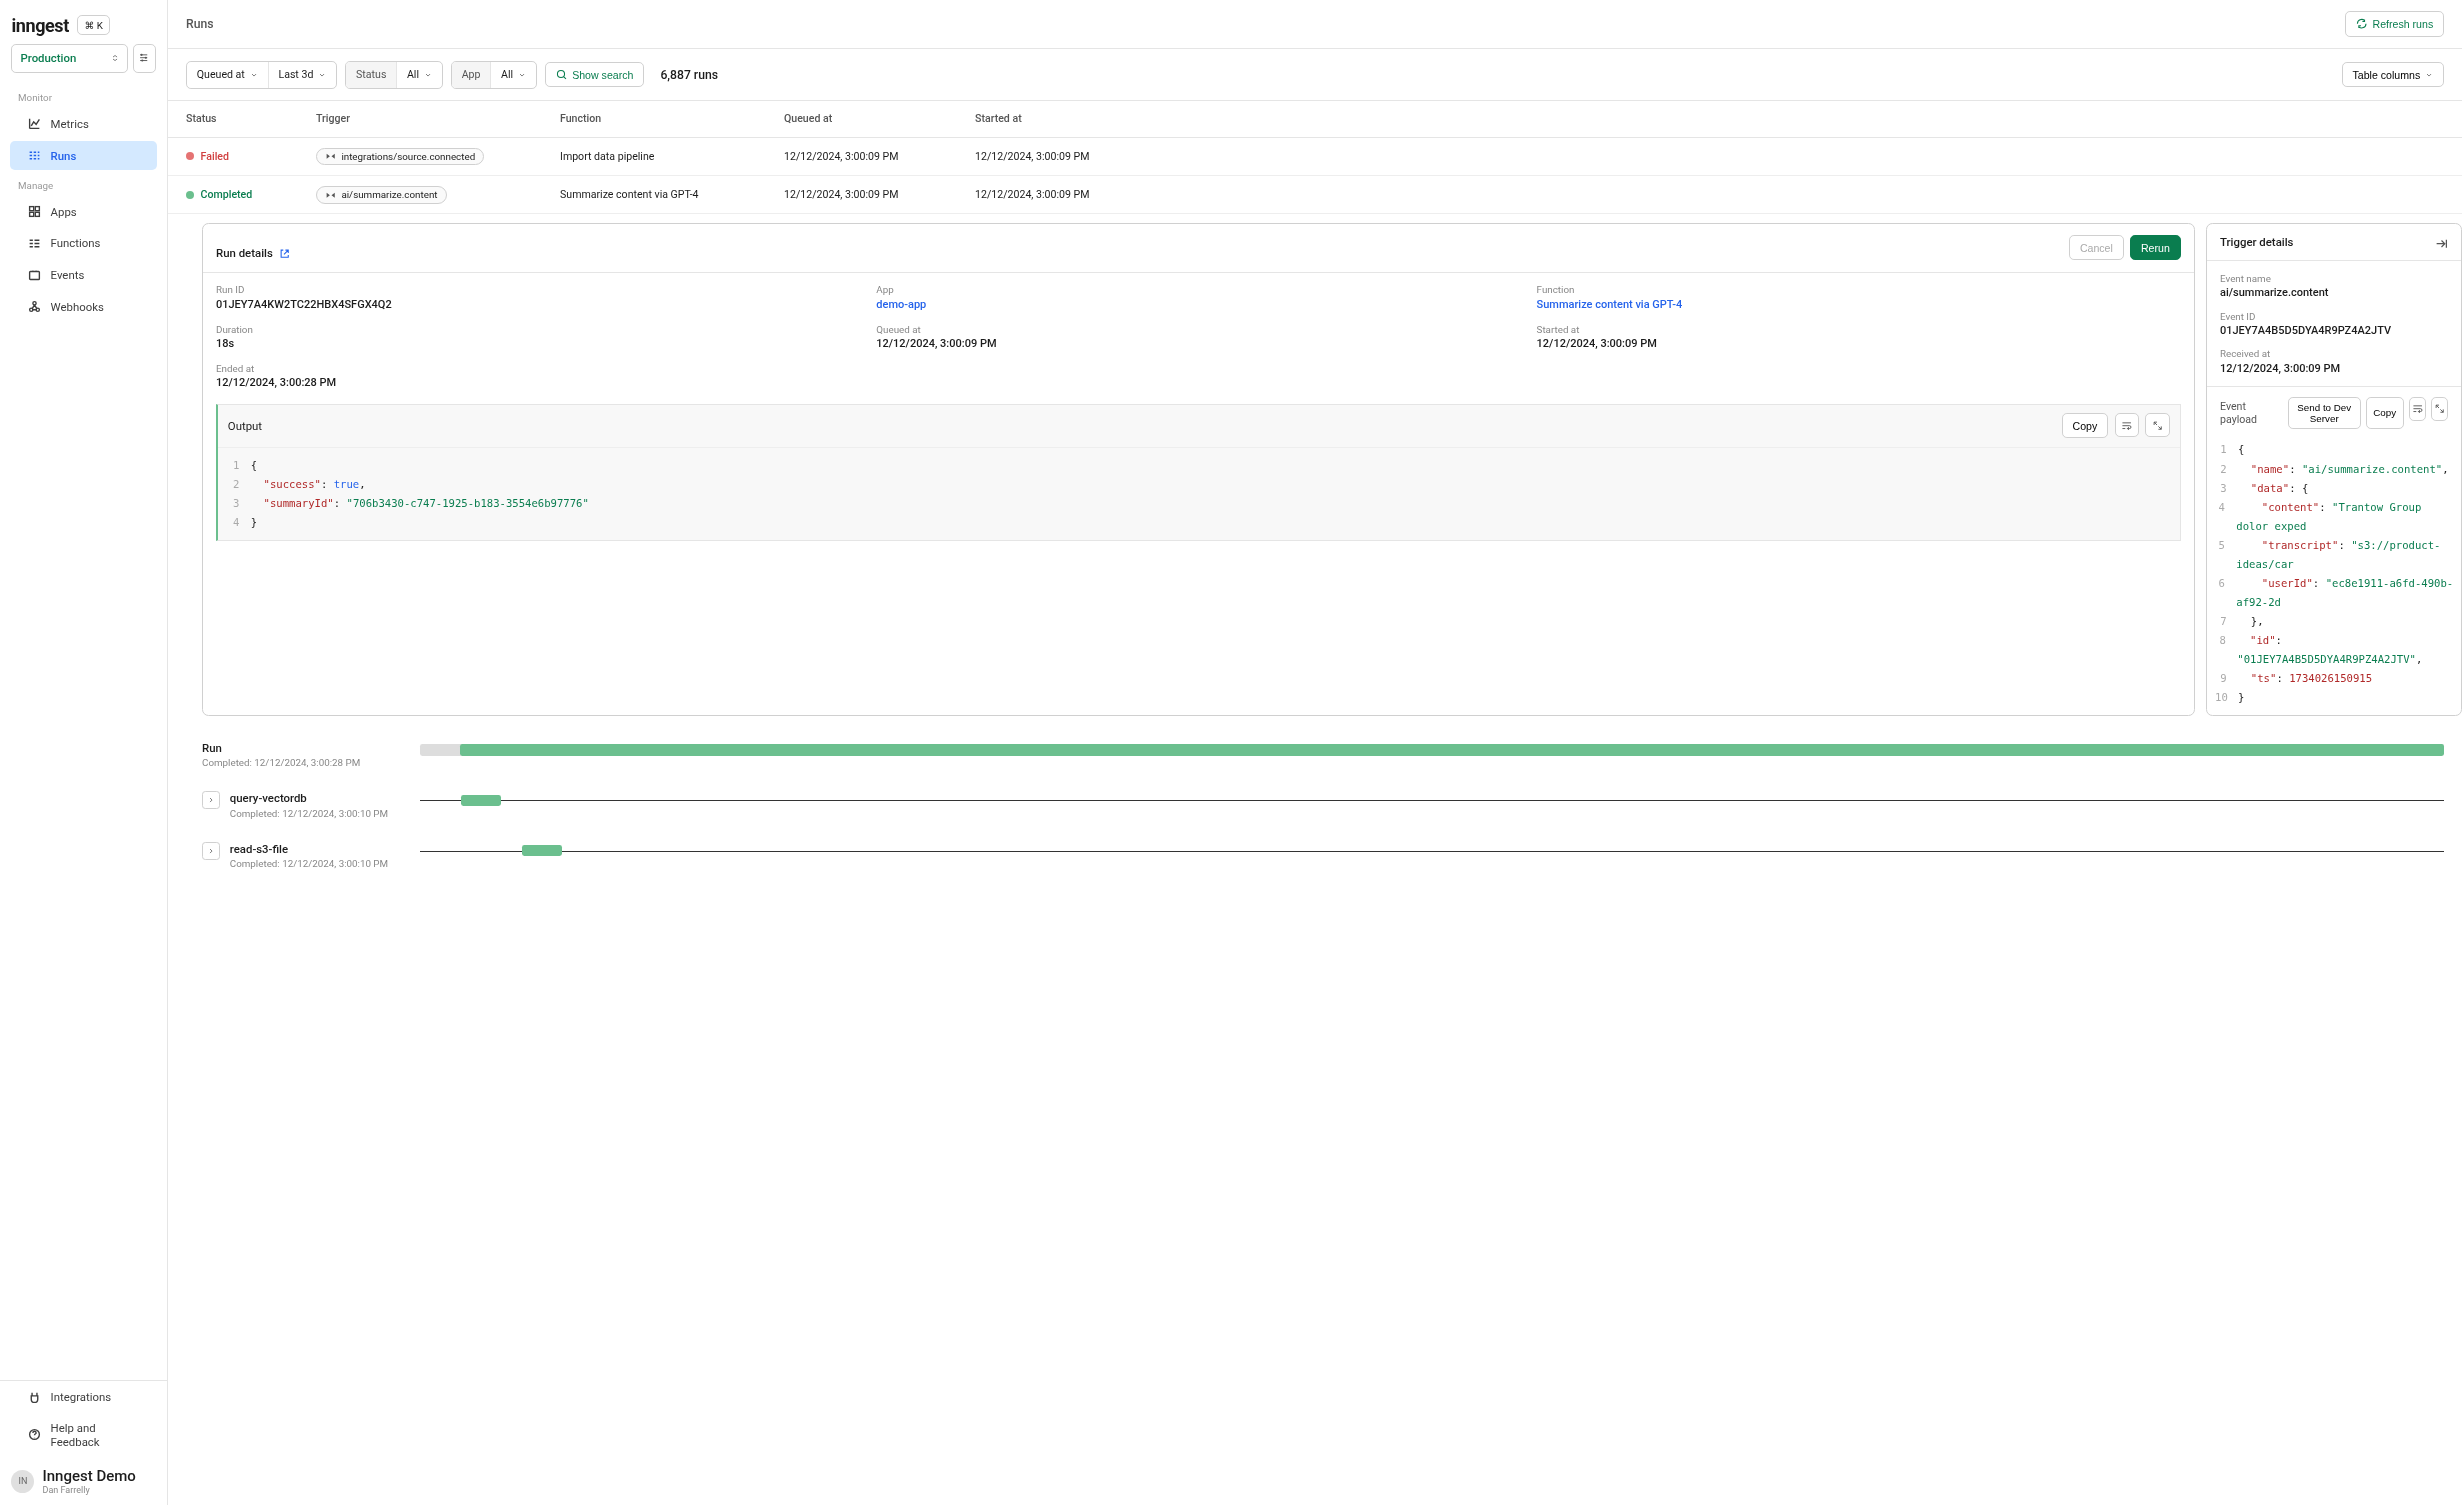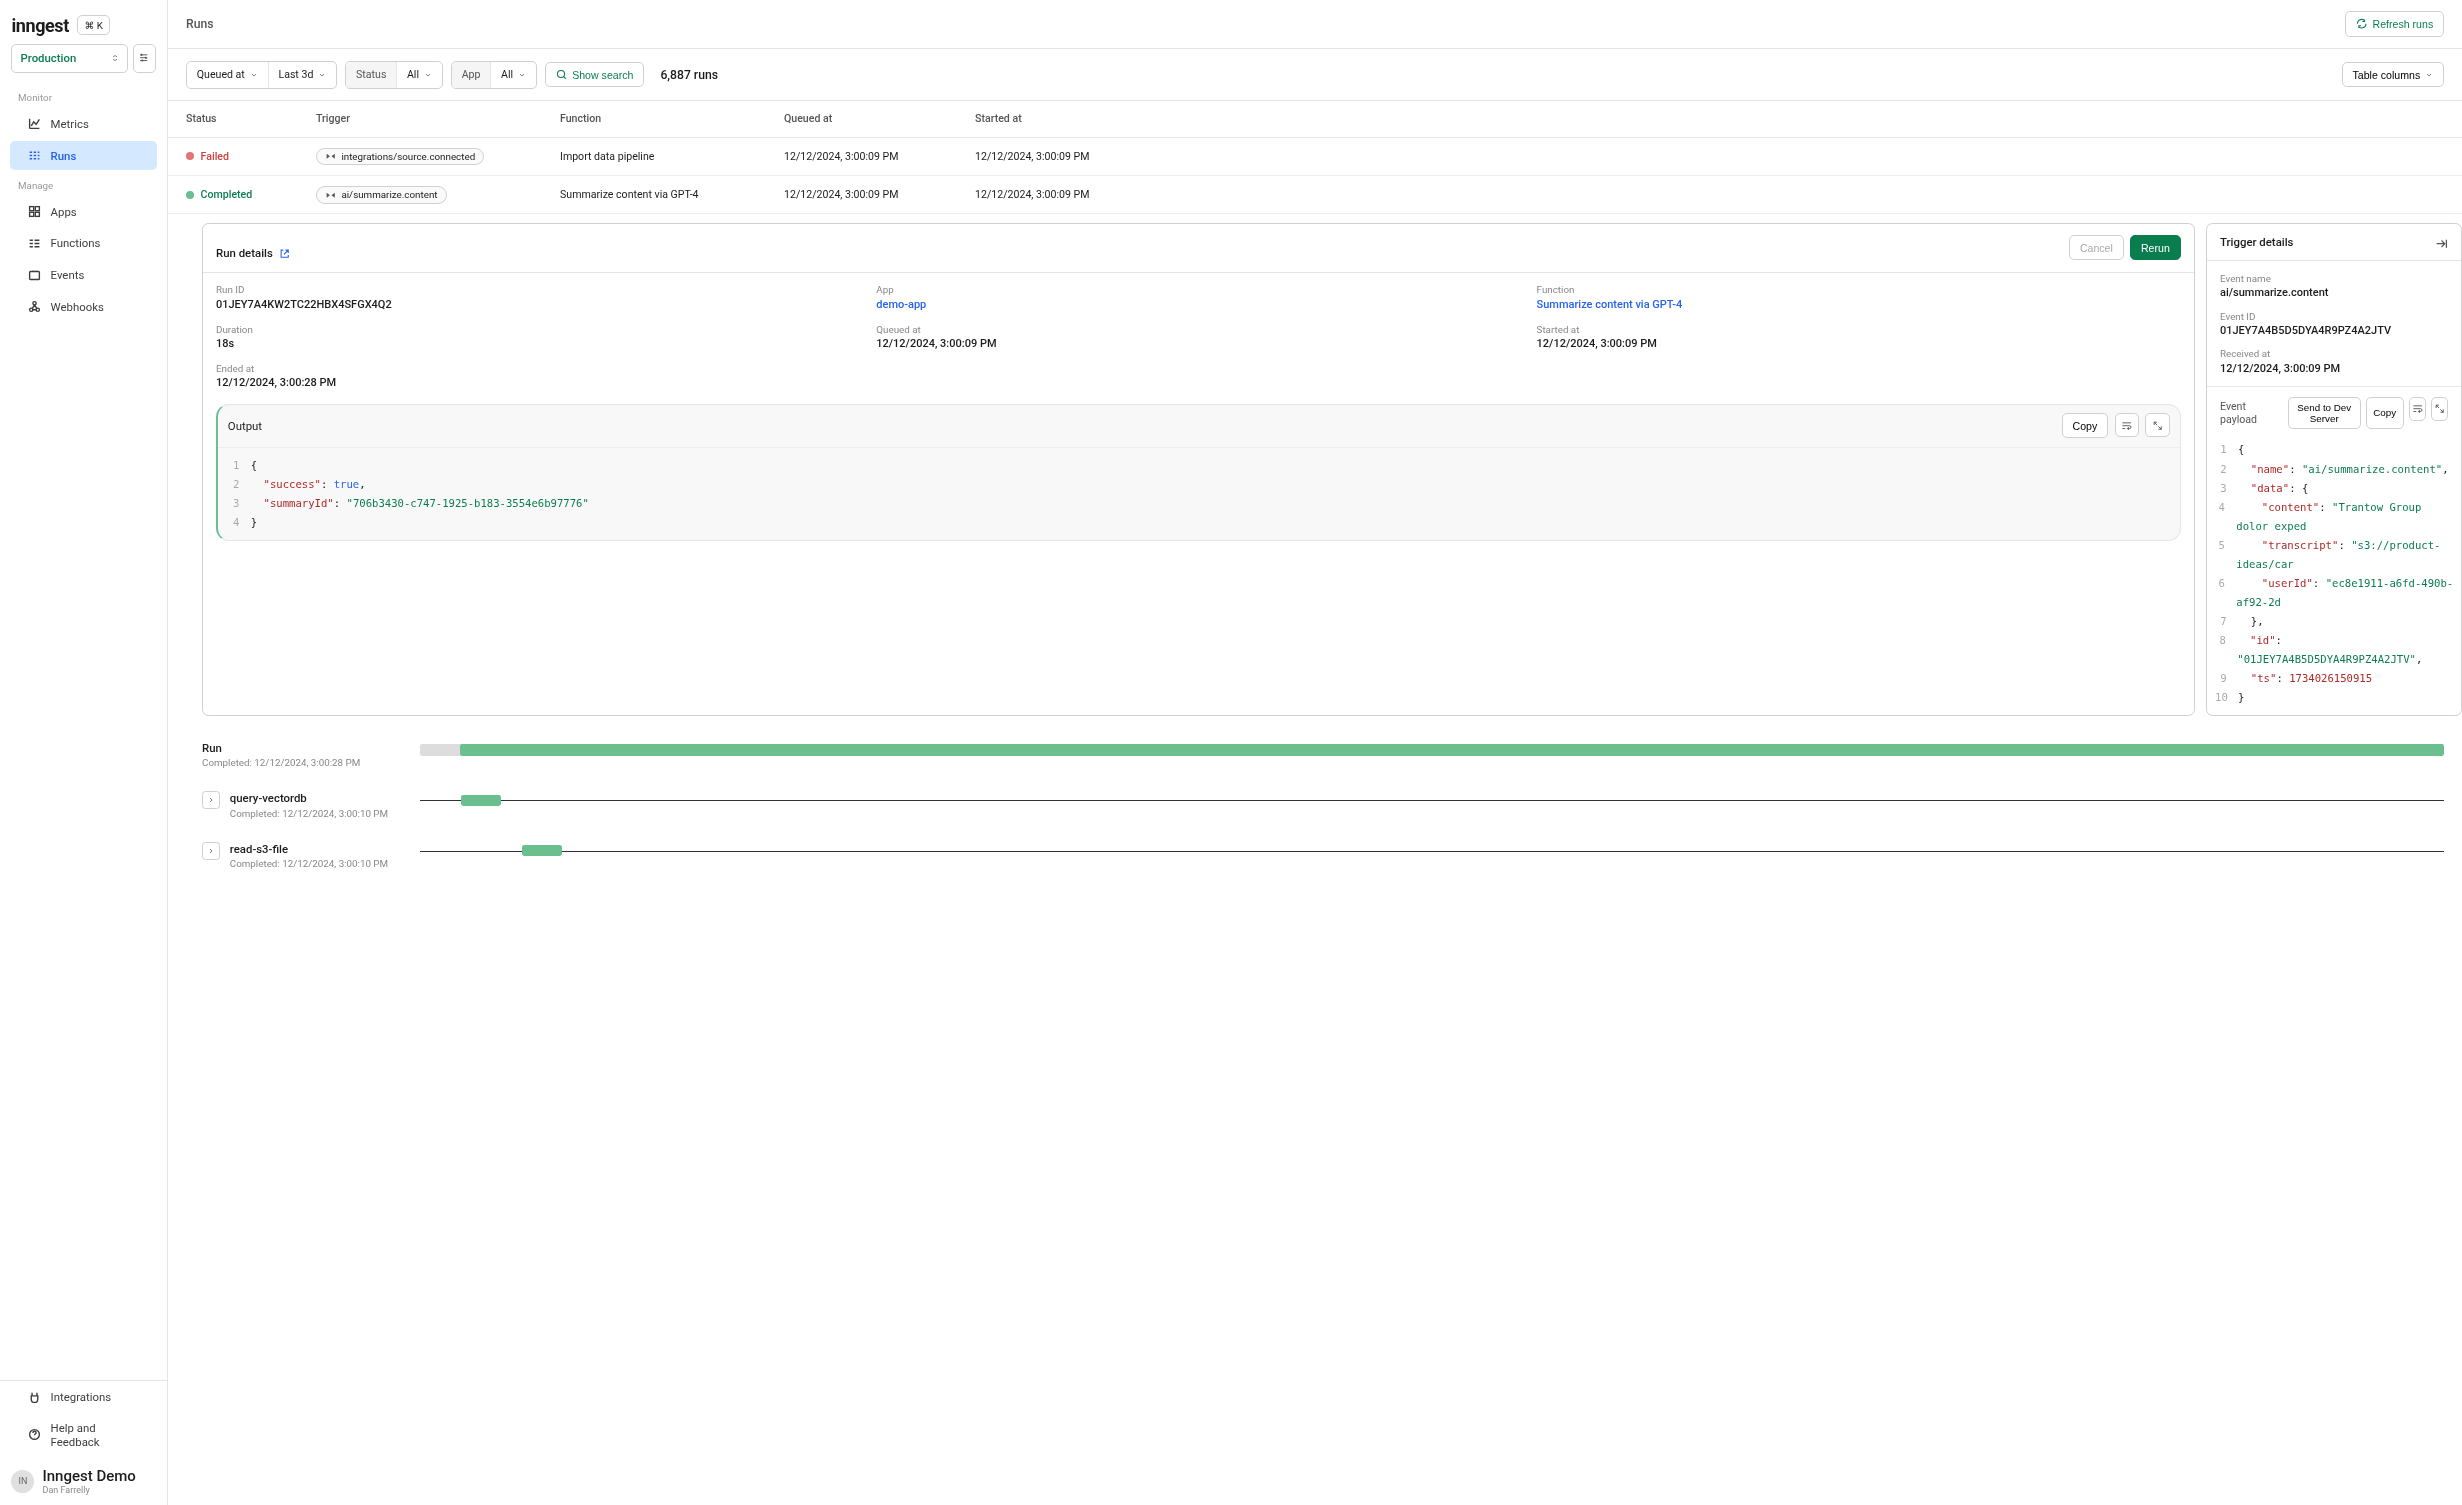--- a/index.html
+++ b/index.html
@@ -47,21 +47,21 @@
 .panel { border: 0.8px solid #d0d0d0; border-radius: 6.5px; background: #fff; }
 .panel-left { flex: 1; }
 .panel-right { width: 256px; }
 .panel-head { display: flex; align-items: flex-end; justify-content: space-between; padding: 11.4px 13px; border-bottom: 0.8px solid #e5e5e5; }
 .panel-title { font-size: 11.4px; font-weight: 500; display: flex; align-items: center; gap: 6.5px; }
 .panel-actions { display: flex; gap: 6.5px; }
 .meta-grid { display: grid; grid-template-columns: 1fr 1fr 1fr; gap: 13px 16.3px; padding: 11.4px 13px; }
 .meta-label { font-size: 9.8px; color: #888; margin-bottom: 2.4px; }
 .meta-value { font-size: 11px; font-weight: 500; }
 .meta-value.link { color: #2563eb; }
-.output-box { margin: 3.3px 13px 13px; border: 0.8px solid #e5e5e5; border-left: 2.4px solid #6bbf8e; border-radius: 13px; background: #f8f8f8; }
+.output-box { margin: 3.3px 13px 13px; border: 0.8px solid #e5e5e5; border-left: 2.4px solid #6bbf8e; border-radius: 0; background: #f8f8f8; }
 .output-head { display: flex; justify-content: space-between; align-items: center; padding: 8.1px 9.8px; border-bottom: 0.8px solid #eee; }
 .code-block { padding: 8.1px 9.8px; font-family: ui-monospace, Menlo, monospace; font-size: 10.6px; line-height: 1.8; }
 .code-line { display: flex; }
 .gutter { width: 23px; color: #aaa; text-align: right; padding-right: 11.4px; user-select: none; }
 .tok-key { color: #b02828; }
 .tok-str { color: #0a7d4f; }
 .tok-bool { color: #2563eb; }
 .tok-num { color: #b02828; }
 .timeline { padding: 16.3px 18px 16.3px 34px; }
 .timeline-row { display: flex; align-items: flex-start; gap: 14.6px; margin-bottom: 23px; }

